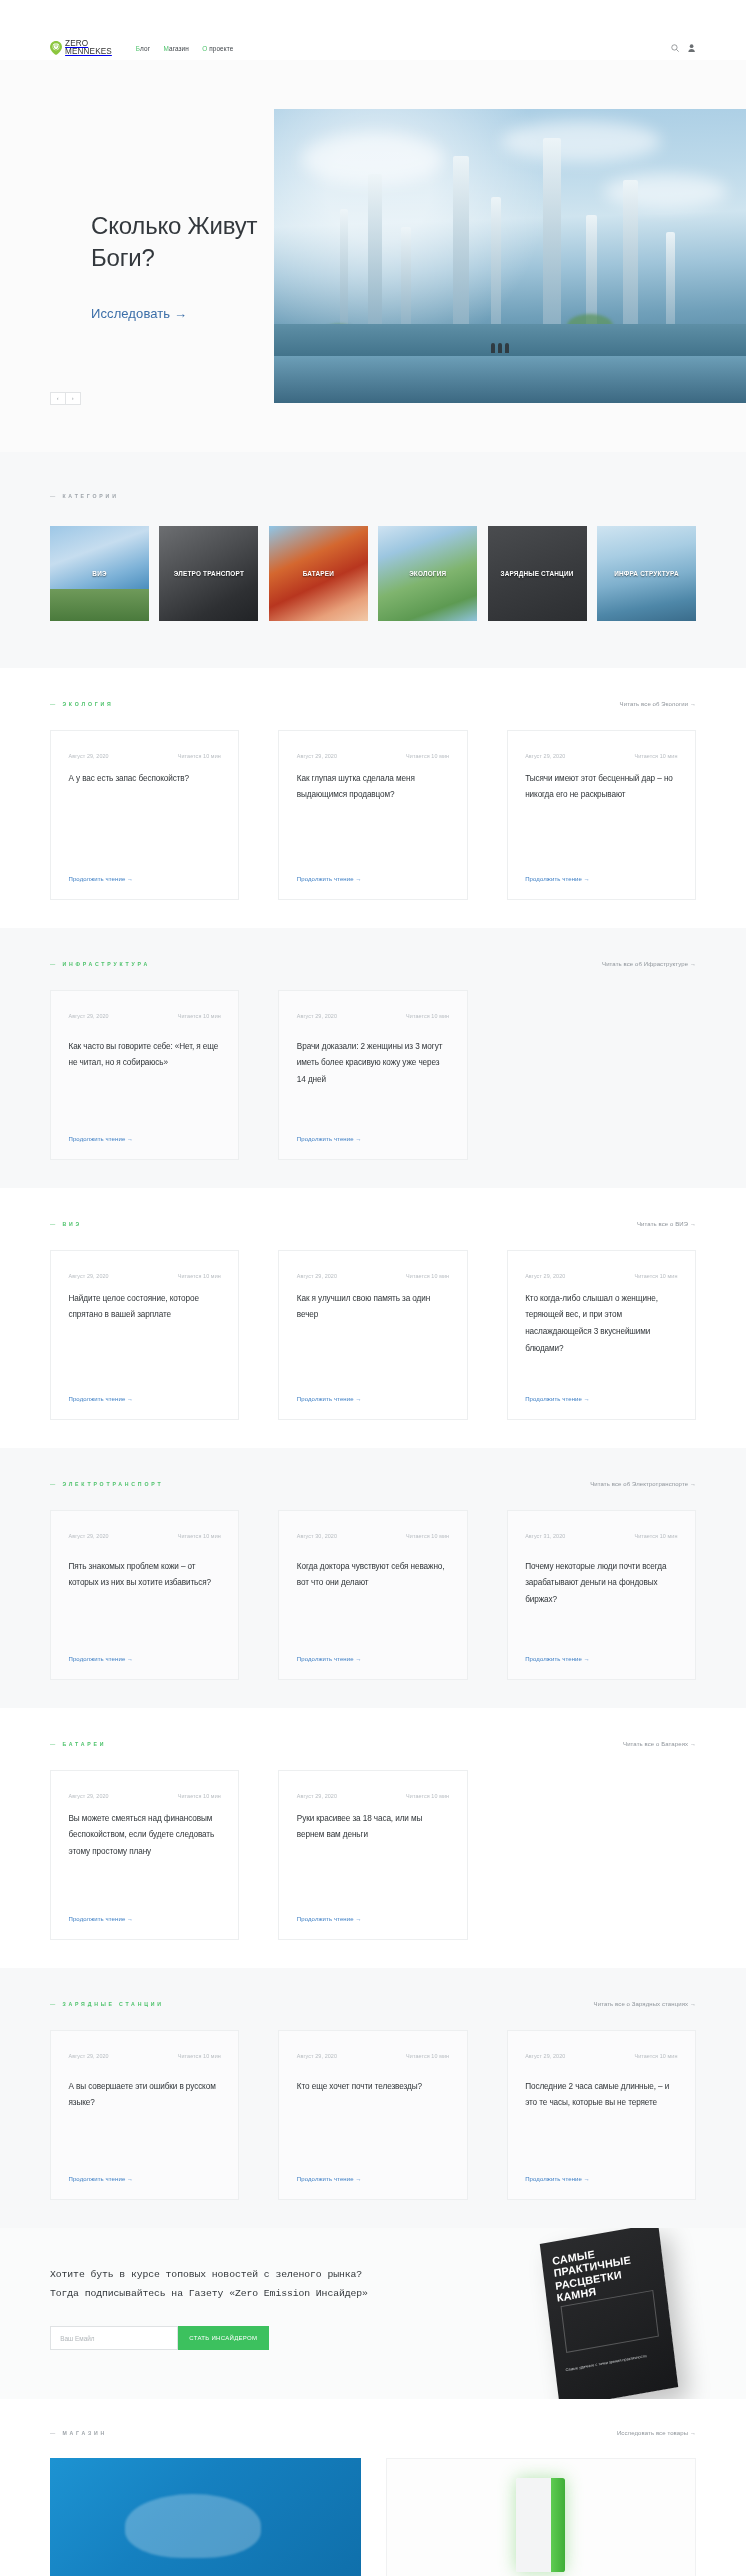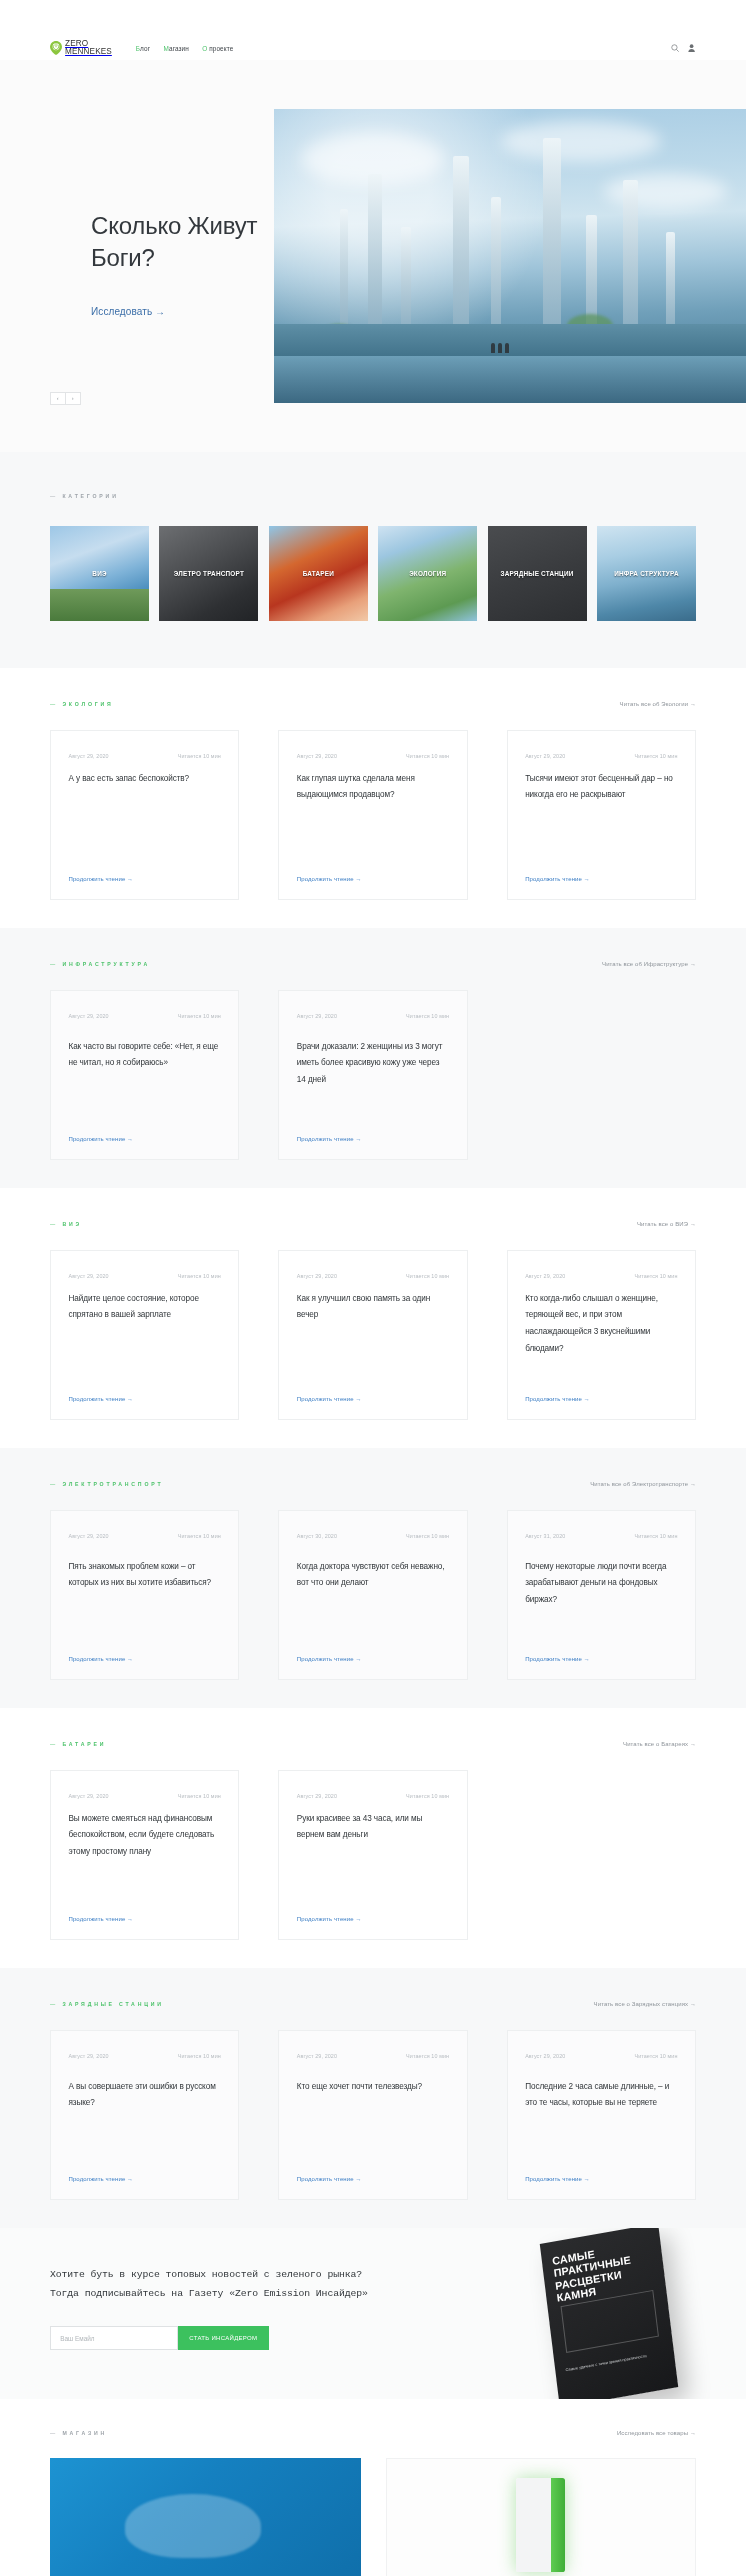--- a/index.html
+++ b/index.html
@@ -48,21 +48,21 @@
   .hero-inner { position: relative; height: 100%; }
   .hero-copy {
     position: absolute; left: 68px; top: 150px; width: 216px; margin-left: 23px;
   }
   .hero-title {
     font-size: 24px; line-height: 1.34; font-weight: 400; color: #33383d;
     letter-spacing: -0.2px;
   }
   .hero-link {
     display: inline-block; margin-top: 32px;
-    font-size: 10px; color: #3b6ea8; text-decoration: none; letter-spacing: 0.1px;
+    font-size: 13px; color: #3b6ea8; text-decoration: none; letter-spacing: 0.1px;
   }
   .hero-img {
     position: absolute; left: 274px; top: 49px; right: 0; height: 294px;
     background:
       radial-gradient(circle at 22% 28%, rgba(255,255,255,.55) 0 12%, transparent 40%),
       linear-gradient(178deg,#a9cde4 0%, #bcd9ea 22%, #cfe4ef 38%, #9fc4d9 54%, #6f9fb9 70%, #4d7f9b 88%, #3c6b86 100%);
       overflow: hidden;
   }
   .hero-img .sky-cloud {
     position: absolute; border-radius: 50%; background: rgba(255,255,255,.55); filter: blur(7.2px);
@@ -479,21 +479,21 @@
           <span>Читается 10 мин</span>
         </div>
         <h3 class="card-title">Вы можете смеяться над финансовым беспокойством, если будете следовать этому простому плану</h3>
         <a class="card-link" href="#">Продолжить чтение →</a>
       </article>
       <article class="card">
         <div class="card-meta">
           <span>Август 29, 2020</span>
           <span>Читается 10 мин</span>
         </div>
-        <h3 class="card-title">Руки красивее за 43 часа, или мы вернем вам деньги</h3>
+        <h3 class="card-title">Руки красивее за 18 часа, или мы вернем вам деньги</h3>
         <a class="card-link" href="#">Продолжить чтение →</a>
       </article>
     </div>
   </section>
 
   <section class="blog-sec alt">
     <div class="sec-head">
       <div class="sec-kicker kicker-green">
         <span class="dash">—</span><span>ЗАРЯДНЫЕ СТАНЦИИ</span>
       </div>

